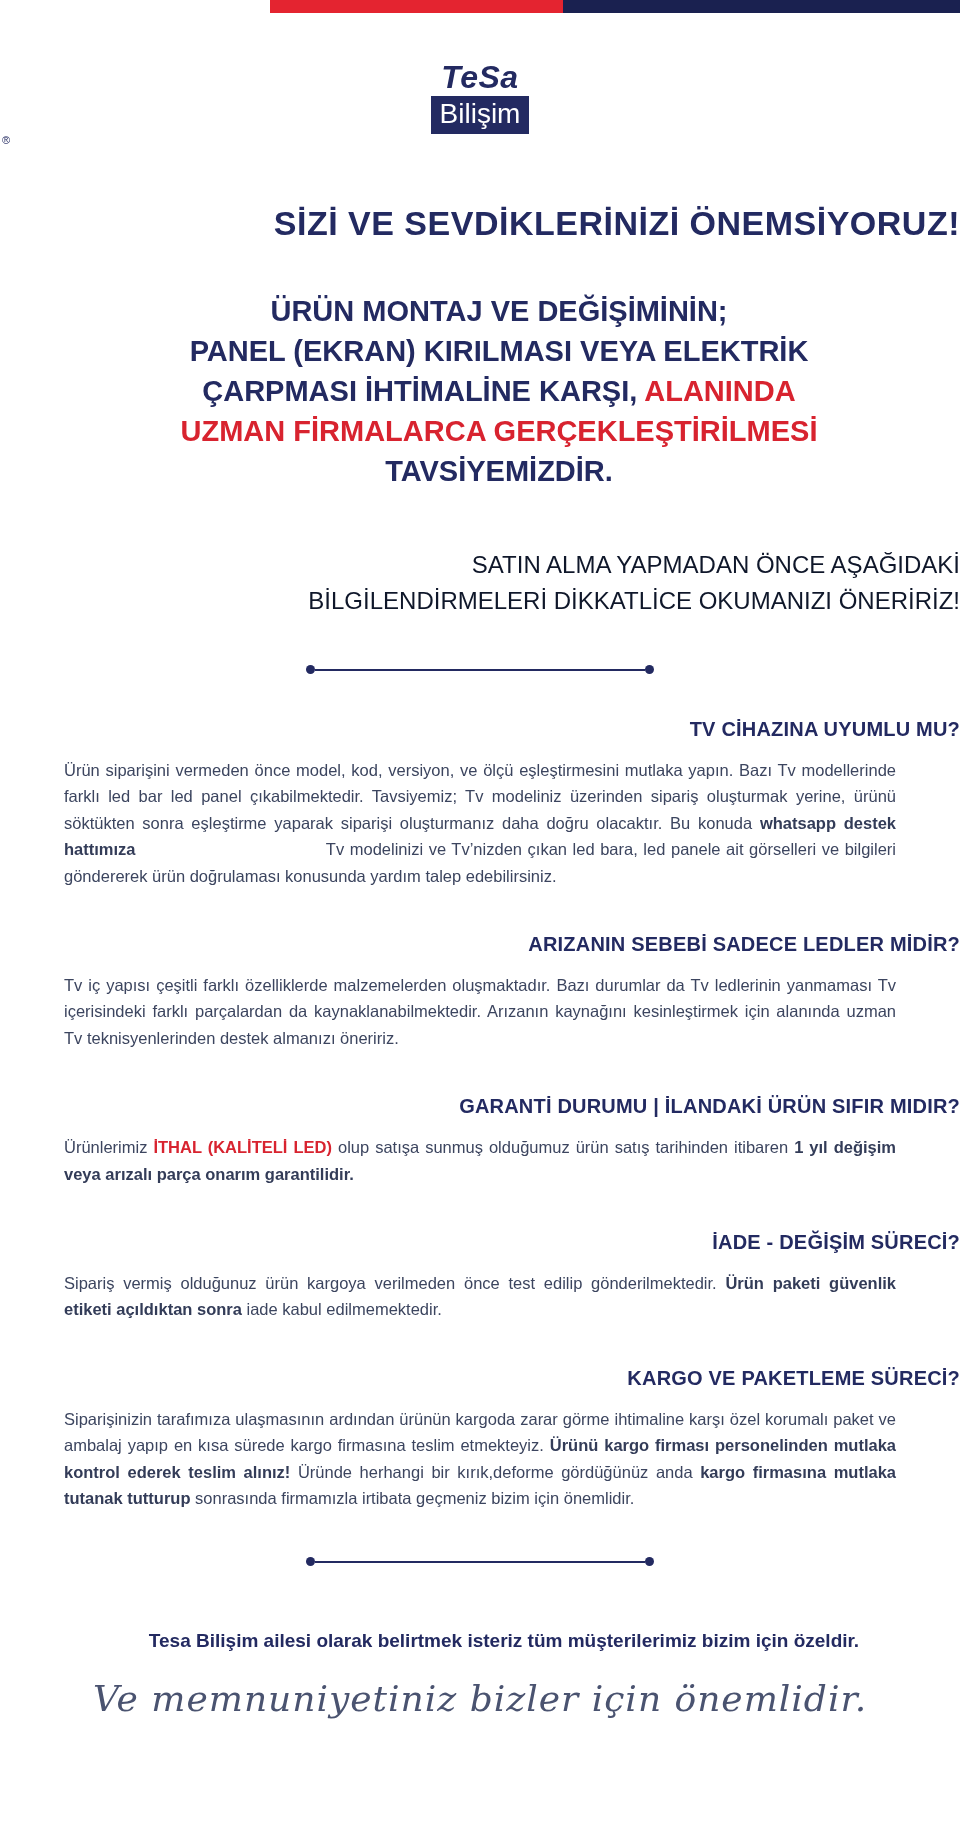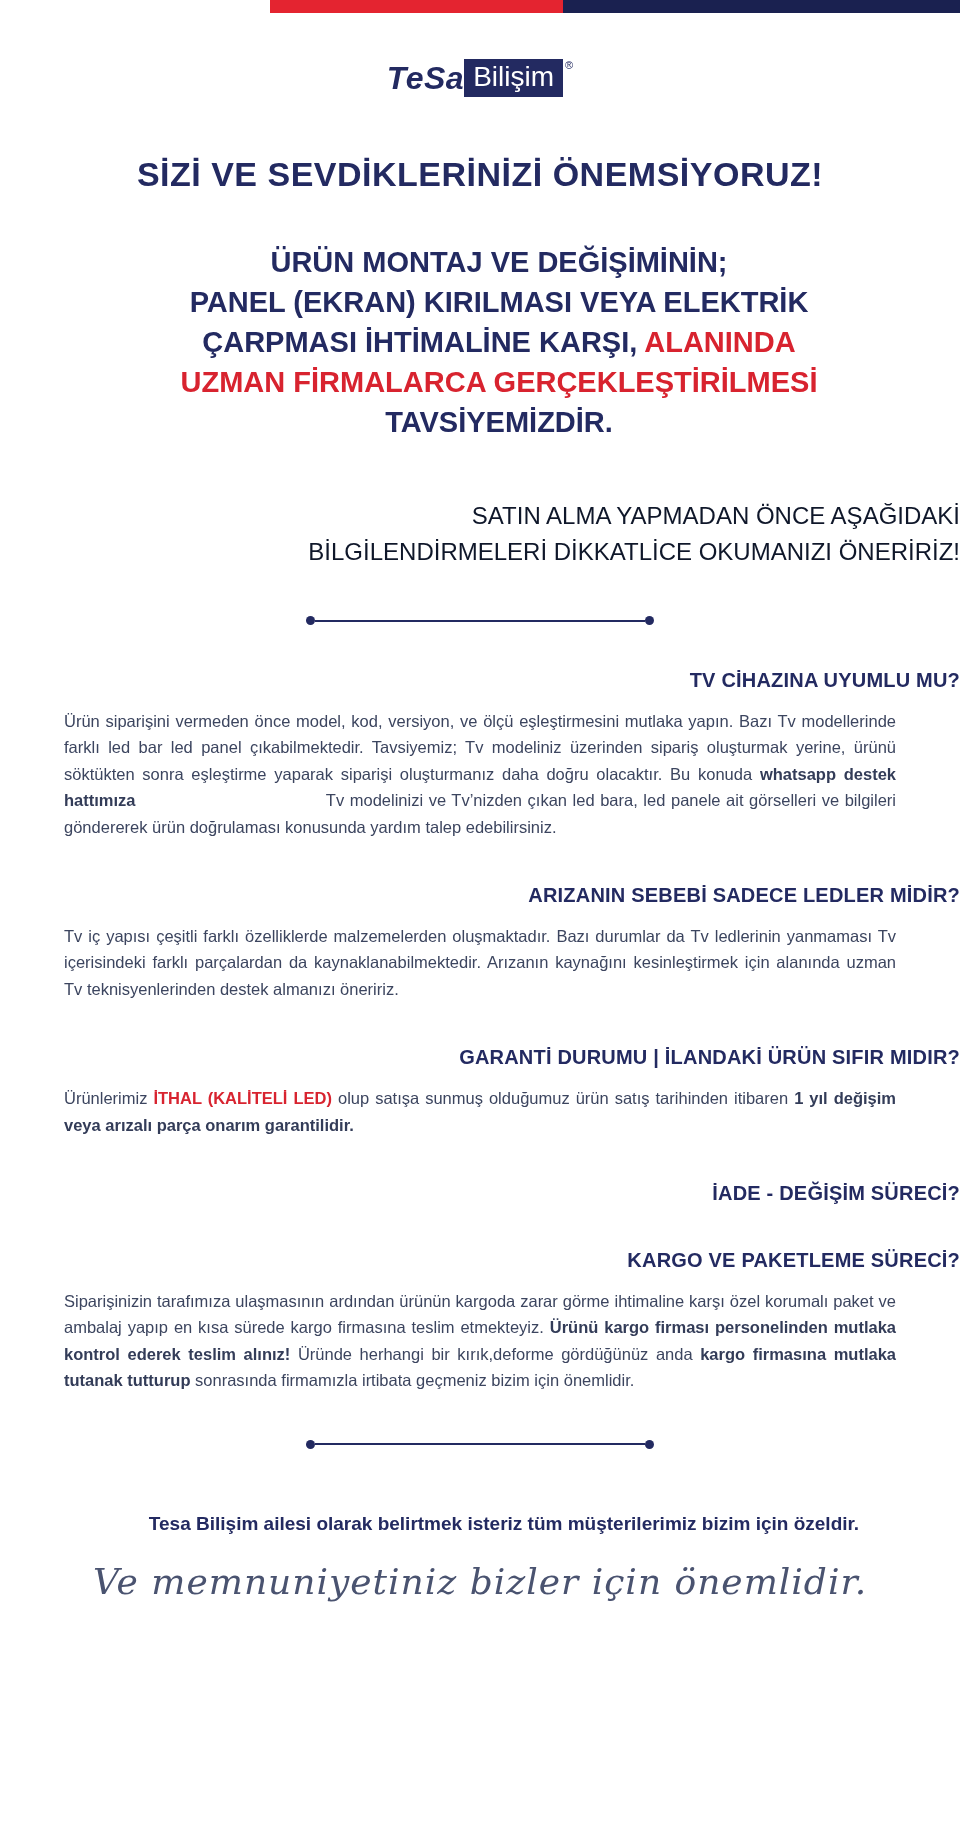--- a/index.html
+++ b/index.html
@@ -12,34 +12,34 @@
     position: relative;
   }
 
   
   .topbar { display: flex; height: 13px; width: 100%; }
   .topbar .seg-white { width: 270px; background: #ffffff; }
   .topbar .seg-red   { width: 293px; background: #e42430; }
   .topbar .seg-navy  { flex: 1; background: #1a2150; }
 
   
-  .logo { display: flex; justify-content: center; align-items: center; margin-top: 46px; }
+  .logo { display: flex; justify-content: center; align-items: center; margin-top: 46px; flex-direction: column; }
   .logo-tesa {
     font-style: italic; font-weight: bold; color: #232a61;
     font-size: 32px; letter-spacing: 0.5px;
   }
   .logo-box {
     background: #232a61; color: #ffffff; font-size: 28px; font-weight: 500;
     padding: 4px 9px 6px; line-height: 1;
   }
   .logo-reg { color: #232a61; font-size: 11px; align-self: flex-start; margin-left: 2px; }
 
   
   .hero-title {
-    text-align: center; color: #232a61; font-weight: 800; font-size: 34px;
+    text-align: right; color: #232a61; font-weight: 800; font-size: 34px;
     margin-top: 58px; letter-spacing: 0.5px;
   }
   .hero-sub {
     text-align: center; color: #232a61; font-weight: 600; font-size: 29px;
     line-height: 1.38; margin-top: 48px; padding-left: 38px;
   }
   .notice {
     text-align: right; color: #0f172a; font-weight: 500; font-size: 24px;
     line-height: 1.5; margin-top: 56px;
   }
@@ -112,20 +112,21 @@
   <p class="section-body"><span>Tv iç yapısı çeşitli farklı özelliklerde malzemelerden oluşmaktadır. Bazı durumlar da Tv ledlerinin yanmaması Tv içerisindeki farklı parçalardan da kaynaklanabilmektedir. Arızanın kaynağını kesinleştirmek için alanında uzman Tv teknisyenlerinden destek almanızı öneririz.</span></p>
 </section>
 
 <section class="section">
   <h3 class="section-title">GARANTİ DURUMU | İLANDAKİ ÜRÜN SIFIR MIDIR?</h3>
   <p class="section-body"><span>Ürünlerimiz </span><span class="run-bold run-red">İTHAL (KALİTELİ LED)</span><span> olup satışa sunmuş olduğumuz ürün satış tarihinden itibaren </span><span class="run-bold">1 yıl değişim veya arızalı parça onarım garantilidir.</span></p>
 </section>
 
 <section class="section">
   <h3 class="section-title">İADE - DEĞİŞİM SÜRECİ?</h3>
+  <p class="section-body"><span>Sipariş vermiş olduğunuz ürün kargoya verilmeden önce test edilip gönderilmektedir. </span><span class="run-bold">Ürün paketi güvenlik etiketi açıldıktan sonra</span><span> iade kabul edilmemektedir.</span></p>
 </section>
 
 <section class="section">
   <h3 class="section-title">KARGO VE PAKETLEME SÜRECİ?</h3>
   <p class="section-body"><span>Siparişinizin tarafımıza ulaşmasının ardından ürünün kargoda zarar görme ihtimaline karşı özel korumalı paket ve ambalaj yapıp en kısa sürede kargo firmasına teslim etmekteyiz. </span><span class="run-bold">Ürünü kargo firması personelinden mutlaka kontrol ederek teslim alınız!</span><span> Üründe herhangi bir kırık,deforme gördüğünüz anda </span><span class="run-bold">kargo firmasına mutlaka tutanak tutturup</span><span> sonrasında firmamızla irtibata geçmeniz bizim için önemlidir.</span></p>
 </section>
 
 <div class="divider">
   <span class="dot"></span>
   <span class="line"></span>

